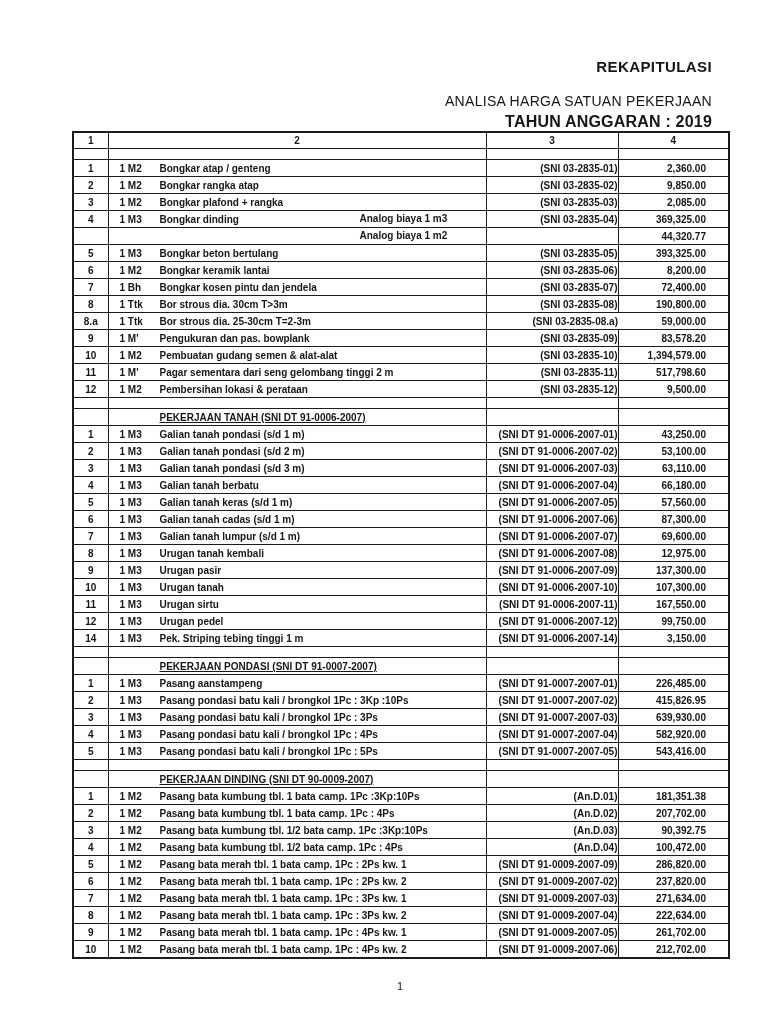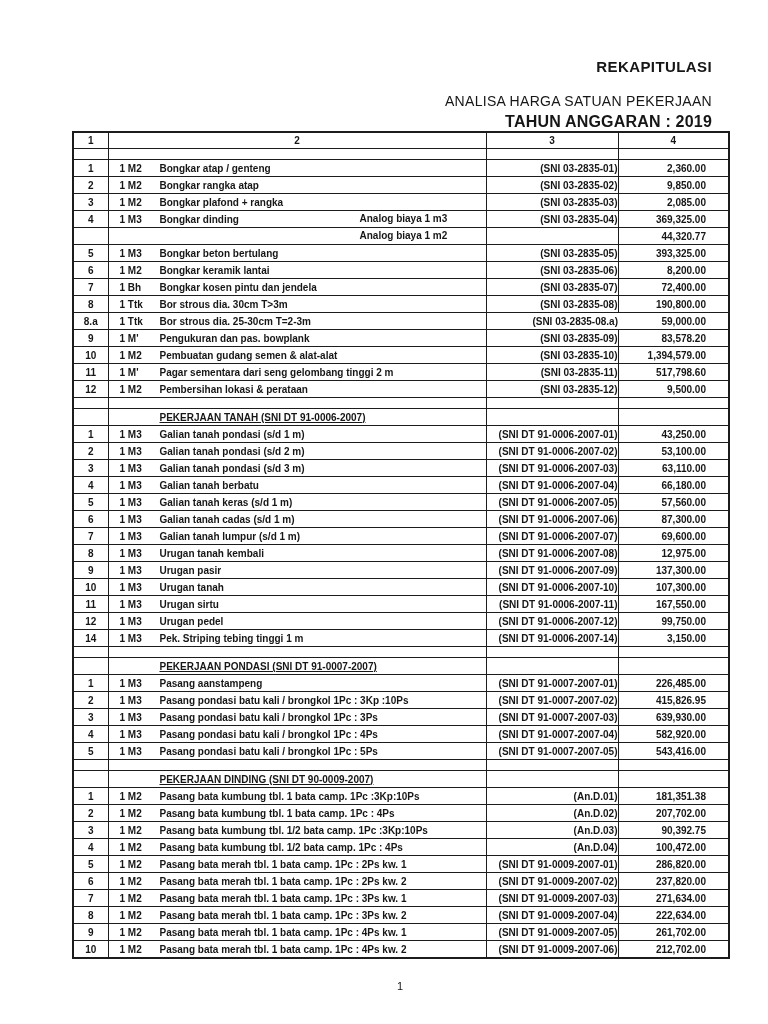--- a/index.html
+++ b/index.html
@@ -319,21 +319,21 @@
       </tr>
       <tr>
         <td class="cell-no">4</td>
         <td class="cell-uraian"><span class="unit">1 M2</span><span class="desc">Pasang bata kumbung tbl. 1/2 bata camp. 1Pc : 4Ps</span></td>
         <td class="cell-kode">(An.D.04)</td>
         <td class="cell-harga">100,472.00</td>
       </tr>
       <tr>
         <td class="cell-no">5</td>
         <td class="cell-uraian"><span class="unit">1 M2</span><span class="desc">Pasang bata merah tbl. 1 bata camp. 1Pc : 2Ps kw. 1</span></td>
-        <td class="cell-kode">(SNI DT 91-0009-2007-01)</td>
+        <td class="cell-kode">(SNI DT 91-0009-2007-09)</td>
         <td class="cell-harga">286,820.00</td>
       </tr>
       <tr>
         <td class="cell-no">6</td>
         <td class="cell-uraian"><span class="unit">1 M2</span><span class="desc">Pasang bata merah tbl. 1 bata camp. 1Pc : 2Ps kw. 2</span></td>
         <td class="cell-kode">(SNI DT 91-0009-2007-02)</td>
         <td class="cell-harga">237,820.00</td>
       </tr>
       <tr>
         <td class="cell-no">7</td>

